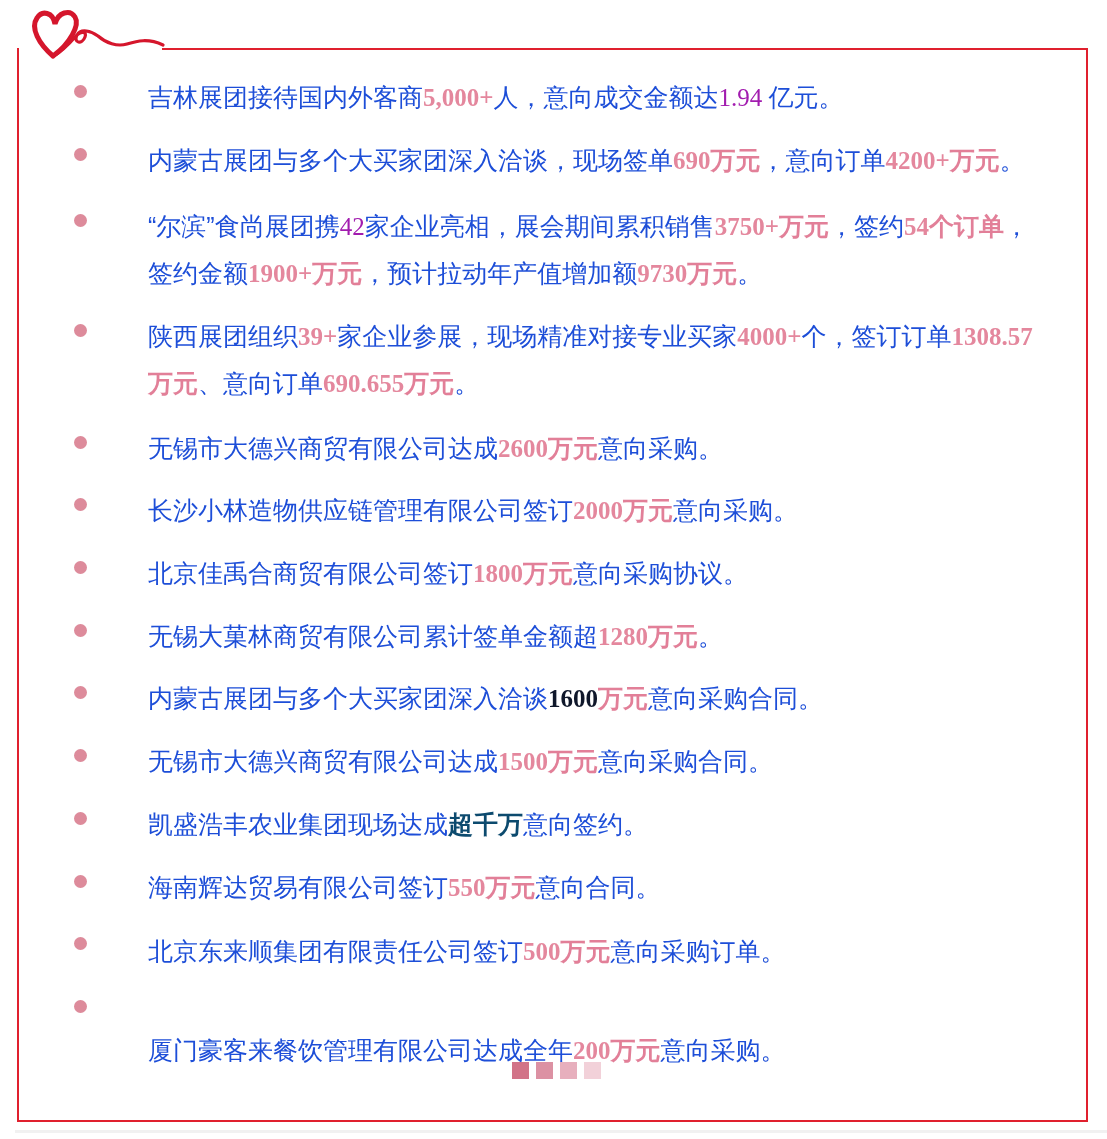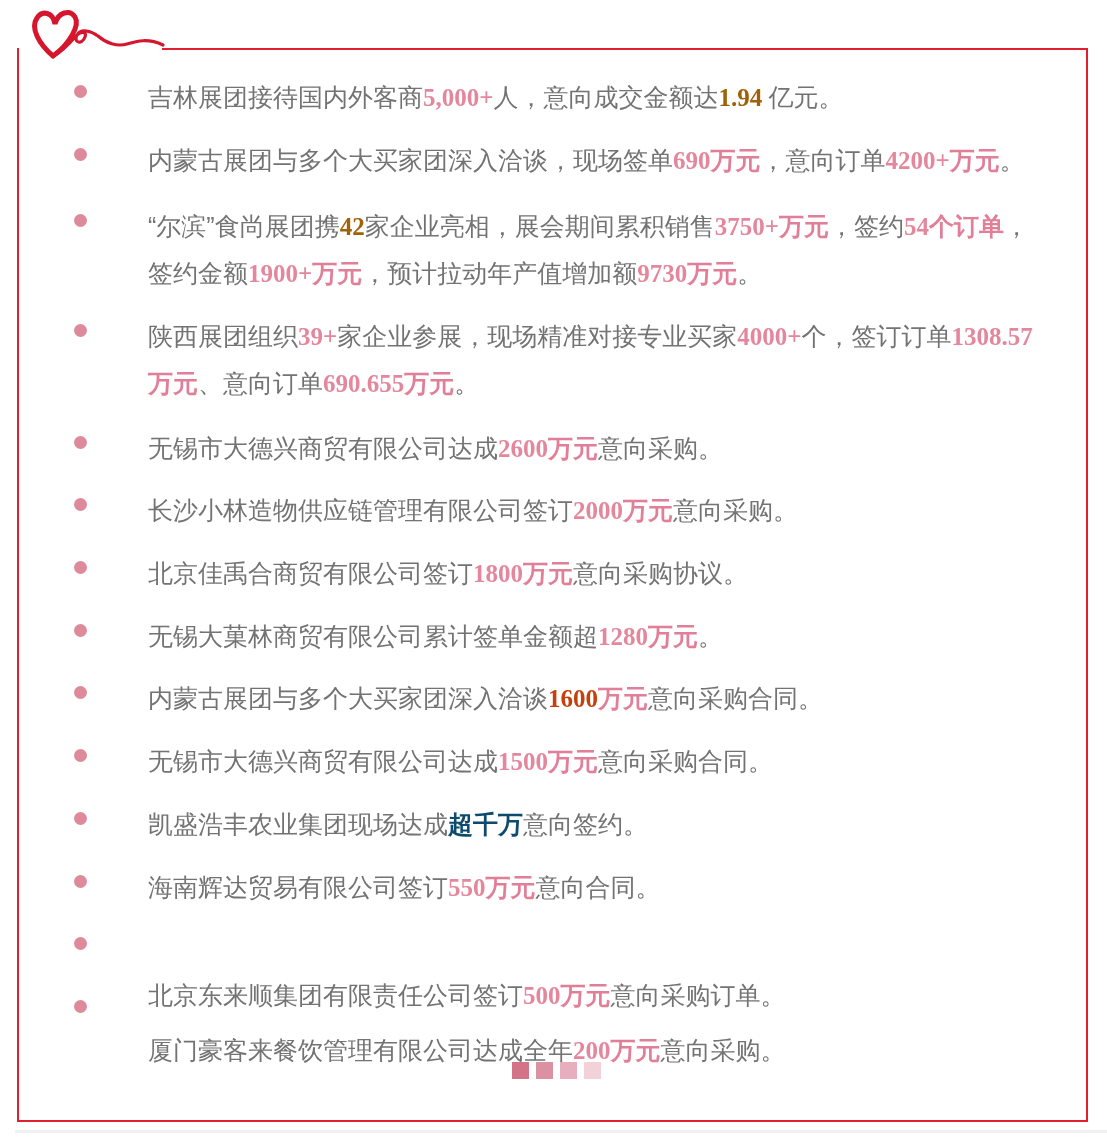--- a/index.html
+++ b/index.html
@@ -13,22 +13,22 @@
   .frame-right{left:1086px;top:48px;width:2px;height:1074px;}
   .frame-bottom{left:17px;top:1120px;width:1071px;height:2px;}
   .bottom-strip{position:absolute;left:15px;top:1130px;width:1092px;height:3px;background:#f1f1f1;}
 
   
   .logo{position:absolute;left:22px;top:5px;width:145px;height:58px;}
 
   
   .bullet-dot{position:absolute;width:13px;height:13px;border-radius:50%;}
   .bullet-text{position:absolute;left:148px;font-size:25px;line-height:47px;white-space:nowrap;}
-  .seg-n{color:#737373;}
-  .seg-num{font-family:"Liberation Serif",serif;color:#a16207;font-weight:bold;}
+  .seg-n{color:#1d4ed8;}
+  .seg-num{font-family:"Liberation Serif",serif;color:#a21caf;}
   .seg-pnum{font-family:"Liberation Serif",serif;font-weight:bold;}
   .seg-pbold{font-weight:bold;}
 
   
   .pager{position:absolute;left:512px;top:1062px;height:18px;display:flex;gap:7px;}
   .pager-square{width:17px;height:17px;}
 </style>
 </head>
 <body>
 
@@ -56,29 +56,29 @@
       <div class="bullet-text" style="top: 312.5px;"><span class="seg-n">陕西展团组织</span><span class="seg-pnum" style="color: rgb(228, 135, 157);">39+</span><span class="seg-n">家企业参展，现场精准对接专业买家</span><span class="seg-pnum" style="color: rgb(228, 135, 157);">4000+</span><span class="seg-n">个，签订订单</span><span class="seg-pnum" style="color: rgb(228, 135, 157);">1308.57</span><br><span class="seg-pbold" style="color: rgb(226, 127, 152);">万元</span><span class="seg-n">、意向订单</span><span class="seg-pnum" style="color: rgb(228, 135, 157);">690.655</span><span class="seg-pbold" style="color: rgb(226, 127, 152);">万元</span><span class="seg-n">。</span></div>
       <div class="bullet-dot" style="left: 74px; top: 436px; background: rgb(221, 139, 155);"></div>
       <div class="bullet-text" style="top: 424.5px;"><span class="seg-n">无锡市大德兴商贸有限公司达成</span><span class="seg-pnum" style="color: rgb(228, 135, 157);">2600</span><span class="seg-pbold" style="color: rgb(226, 127, 152);">万元</span><span class="seg-n">意向采购。</span></div>
       <div class="bullet-dot" style="left: 74px; top: 498px; background: rgb(221, 139, 155);"></div>
       <div class="bullet-text" style="top: 486.5px;"><span class="seg-n">长沙小林造物供应链管理有限公司签订</span><span class="seg-pnum" style="color: rgb(228, 135, 157);">2000</span><span class="seg-pbold" style="color: rgb(226, 127, 152);">万元</span><span class="seg-n">意向采购。</span></div>
       <div class="bullet-dot" style="left: 74px; top: 561px; background: rgb(221, 139, 155);"></div>
       <div class="bullet-text" style="top: 549.5px;"><span class="seg-n">北京佳禹合商贸有限公司签订</span><span class="seg-pnum" style="color: rgb(228, 135, 157);">1800</span><span class="seg-pbold" style="color: rgb(226, 127, 152);">万元</span><span class="seg-n">意向采购协议。</span></div>
       <div class="bullet-dot" style="left: 74px; top: 624px; background: rgb(221, 139, 155);"></div>
       <div class="bullet-text" style="top: 612.5px;"><span class="seg-n">无锡大菓林商贸有限公司累计签单金额超</span><span class="seg-pnum" style="color: rgb(228, 135, 157);">1280</span><span class="seg-pbold" style="color: rgb(226, 127, 152);">万元</span><span class="seg-n">。</span></div>
       <div class="bullet-dot" style="left: 74px; top: 686px; background: rgb(221, 139, 155);"></div>
-      <div class="bullet-text" style="top: 674.5px;"><span class="seg-n">内蒙古展团与多个大买家团深入洽谈</span><span class="seg-pnum" style="color: #c2410c;">1600</span><span class="seg-pbold" style="color: rgb(226, 127, 152);">万元</span><span class="seg-n">意向采购合同。</span></div>
+      <div class="bullet-text" style="top: 674.5px;"><span class="seg-n">内蒙古展团与多个大买家团深入洽谈</span><span class="seg-pnum" style="color: #0f172a;">1600</span><span class="seg-pbold" style="color: rgb(226, 127, 152);">万元</span><span class="seg-n">意向采购合同。</span></div>
       <div class="bullet-dot" style="left: 74px; top: 749px; background: rgb(221, 139, 155);"></div>
       <div class="bullet-text" style="top: 737.5px;"><span class="seg-n">无锡市大德兴商贸有限公司达成</span><span class="seg-pnum" style="color: rgb(228, 135, 157); font-family: Liberation Serif, serif;">1500</span><span class="seg-pbold" style="color: rgb(226, 127, 152);">万元</span><span class="seg-n">意向采购合同。</span></div>
       <div class="bullet-dot" style="left: 74px; top: 812px; background: rgb(221, 139, 155);"></div>
       <div class="bullet-text" style="top: 800.5px;"><span class="seg-n">凯盛浩丰农业集团现场达成</span><span class="seg-pbold" style="color: #0c4a6e;">超千万</span><span class="seg-n">意向签约。</span></div>
       <div class="bullet-dot" style="left: 74px; top: 875px; background: rgb(221, 139, 155);"></div>
       <div class="bullet-text" style="top: 863.5px;"><span class="seg-n">海南辉达贸易有限公司签订</span><span class="seg-pnum" style="color: rgb(228, 135, 157); margin-top: 36px;">550</span><span class="seg-pbold" style="color: rgb(226, 127, 152);">万元</span><span class="seg-n">意向合同。</span></div>
       <div class="bullet-dot" style="left: 74px; top: 937px; background: rgb(221, 139, 155);"></div>
-      <div class="bullet-text" style="top: 972px;"><span class="seg-n">北京东来顺集团有限责任公司签订</span><span class="seg-pnum" style="color: rgb(228, 135, 157);">500</span><span class="seg-pbold" style="color: rgb(226, 127, 152);">万元</span><span class="seg-n">意向采购订单。</span></div>
+      <div class="bullet-text" style="top: 928px;"><span class="seg-n">北京东来顺集团有限责任公司签订</span><span class="seg-pnum" style="color: rgb(228, 135, 157);">500</span><span class="seg-pbold" style="color: rgb(226, 127, 152);">万元</span><span class="seg-n">意向采购订单。</span></div>
       <div class="bullet-dot" style="left: 74px; top: 1000px; background: rgb(221, 139, 155);"></div>
       <div class="bullet-text" style="top: 1027px;"><span class="seg-n">厦门豪客来餐饮管理有限公司达成全年</span><span class="seg-pnum" style="color: rgb(228, 135, 157);">200</span><span class="seg-pbold" style="color: rgb(226, 127, 152);">万元</span><span class="seg-n">意向采购。</span></div>
     </div>
 
   <div class="pager" id="pager">
       <div class="pager-square" style="background: rgb(210, 115, 136);"></div>
       <div class="pager-square" style="background: rgb(220, 145, 163);"></div>
       <div class="pager-square" style="background: rgb(231, 175, 189);"></div>
       <div class="pager-square" style="background: rgb(242, 209, 217);"></div>
     </div>

